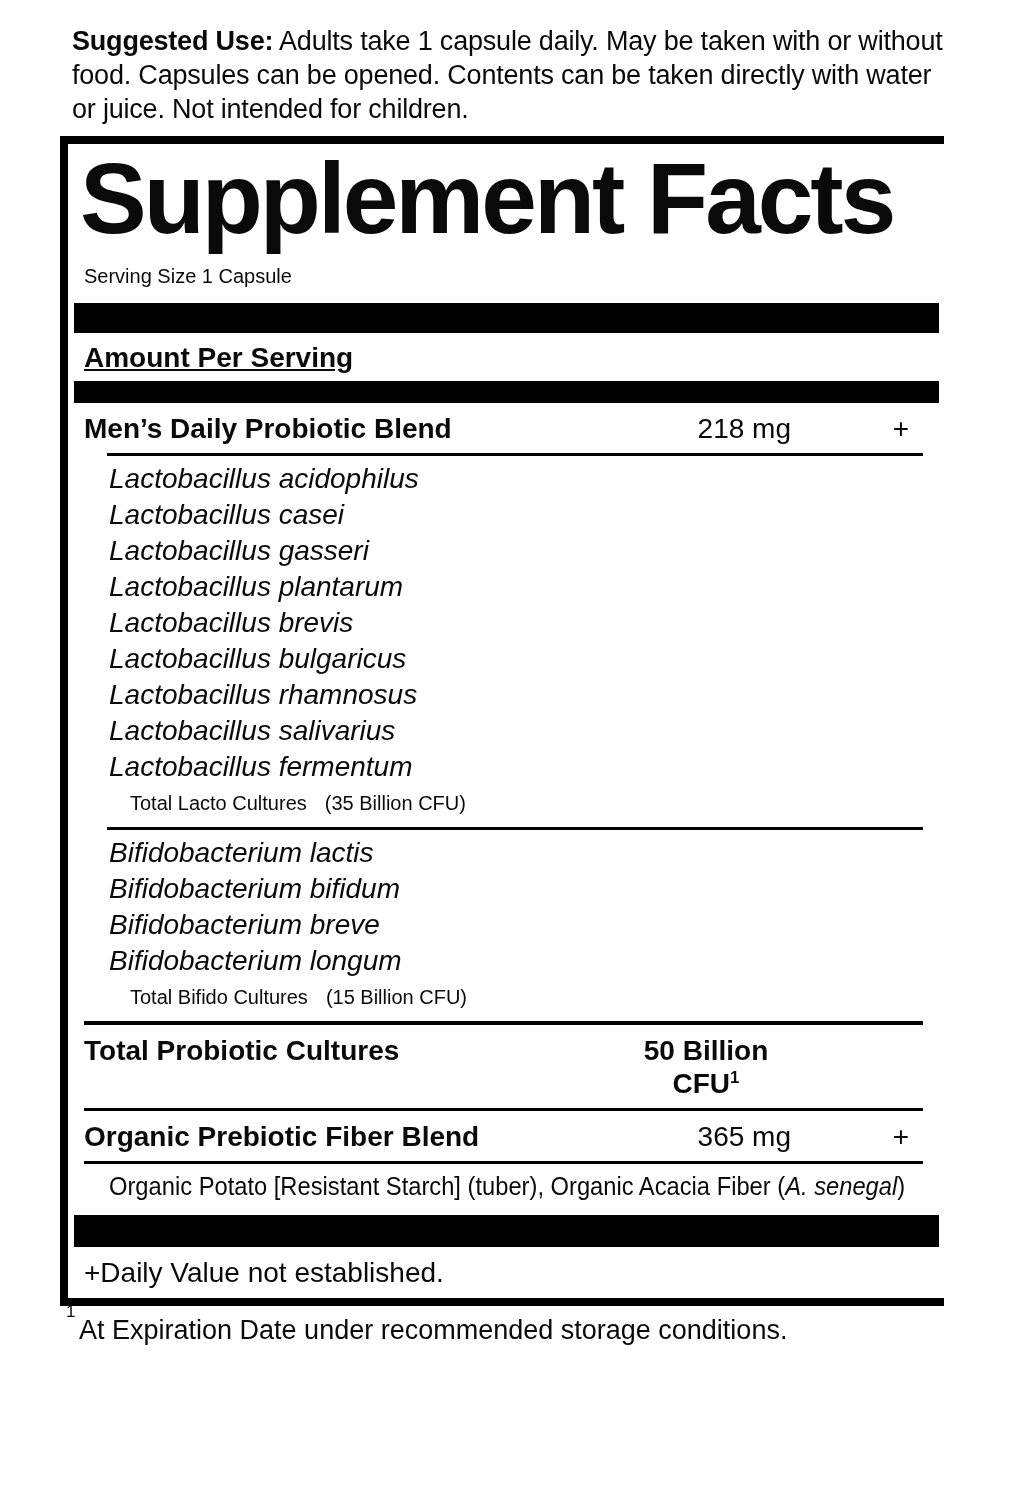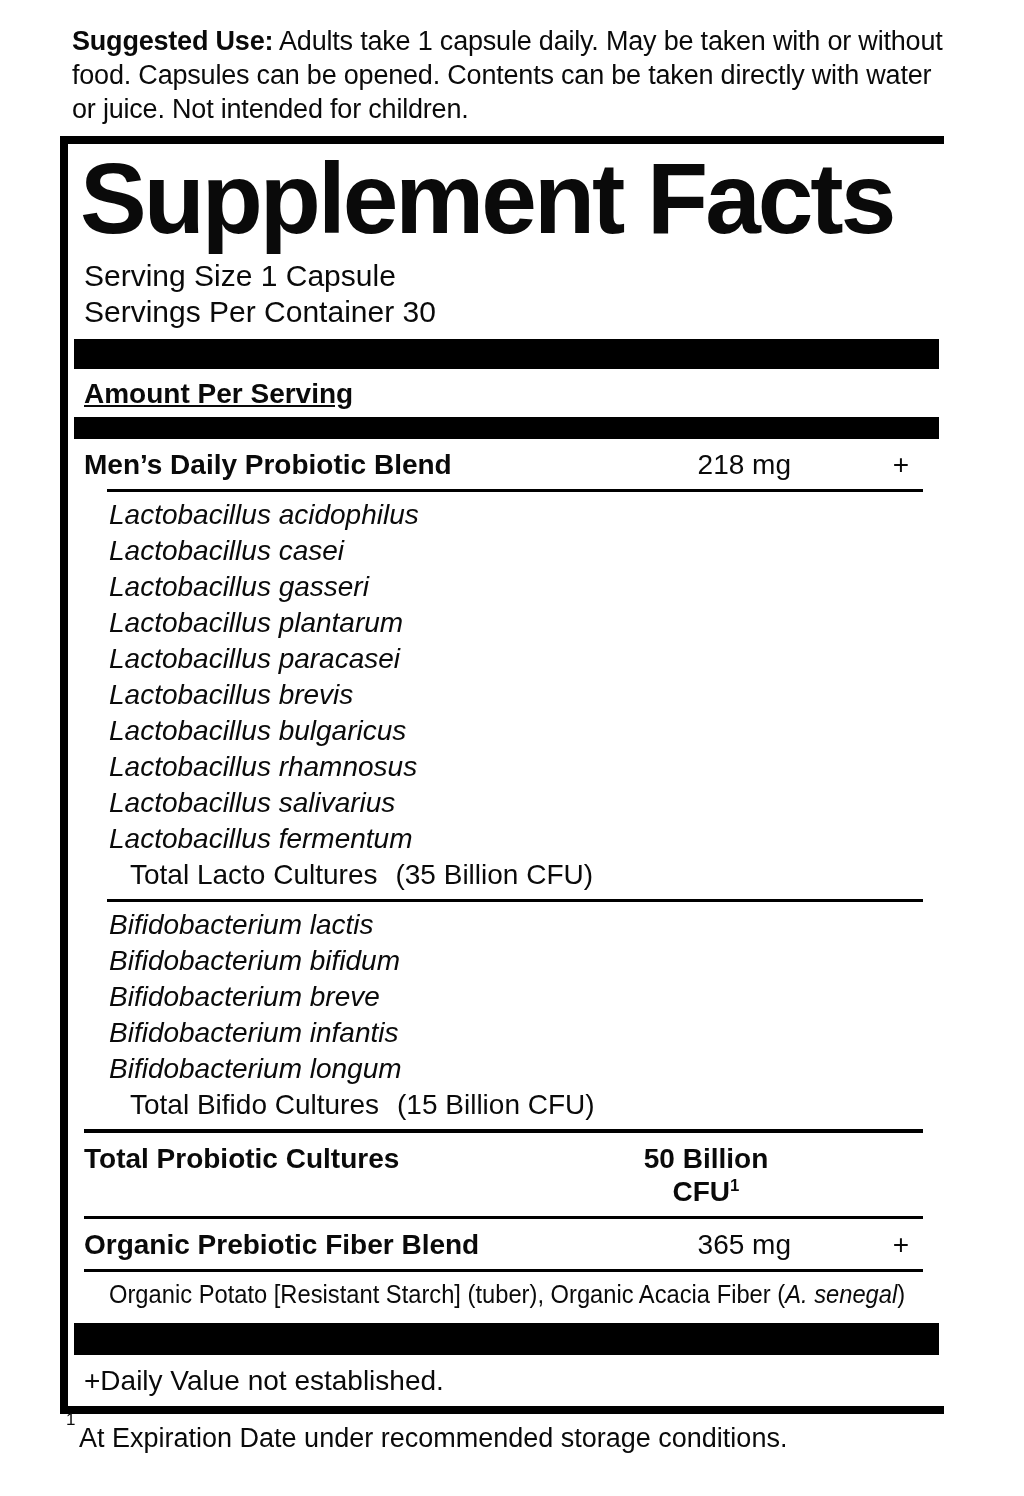--- a/index.html
+++ b/index.html
@@ -18,21 +18,21 @@
   
   .panel{
     margin-left:60px;width:893px;box-sizing:border-box;
     border:8px solid #000;background:#fff;
   }
   .title{
     margin:4px 10px 0 12px;
     font-size:100px;line-height:1.0;font-weight:bold;letter-spacing:-3px;
     white-space:nowrap;
   }
-  .serving{margin:0 22px 0 16px;font-size:30px;line-height:36px;}
+  .serving{margin:0 22px 0 16px;font-size:20px;line-height:36px;}
   .serving.first{margin-top:10px;}
   .bar{background:#000;margin:0 6px;}
   .bar-lg{height:30px;margin-top:9px;}
   .bar-md{height:22px;}
   .bar-bottom{height:32px;margin-top:8px;}
   .aps{margin:0 22px 0 16px;padding:8px 0 7px 0;font-size:28px;font-weight:bold;line-height:33px;text-decoration:underline;}
   
   .row{
     display:grid;grid-template-columns:1fr 170px 132px;align-items:baseline;
     margin:0 22px 0 16px;padding:9px 0 8px 0;font-size:28px;line-height:33px;
@@ -40,21 +40,21 @@
   .row .nm{font-weight:bold;}
   .row .amt{text-align:right;}
   .row .amt.bold{font-weight:bold;text-align:center;}
   .row .dv{text-align:right;padding-right:14px;}
   sup{font-size:60%;vertical-align:super;line-height:0;}
   .rule{border-top:3px solid #000;margin-right:22px;margin-left:16px;}
   .rule.indent{margin-left:39px;}
   .rule.thick{border-top-width:4px;}
   .species-list{padding:5px 4px 2px 0;}
   .species{margin-left:41px;margin-right:22px;font-style:italic;font-size:28px;line-height:36px;}
-  .total-line{margin-left:62px;margin-right:22px;font-size:28px;line-height:36px;padding-bottom:4px;}
+  .total-line{margin-left:62px;margin-right:22px;font-size:20px;line-height:36px;padding-bottom:4px;}
   .total-line .tval{margin-left:18px;}
   .subing{
     margin-left:41px;margin-right:22px;padding:7px 0 5px 0;
     font-size:25.5px;line-height:31px;white-space:nowrap;
     transform:scaleX(.93);transform-origin:left center;
   }
   .subing .lat{font-style:italic;}
   .dvnote{margin:0 22px 0 16px;padding:9px 0 9px 0;font-size:28px;line-height:33px;}
   
   .other{margin:10px 60px 0 66px;font-size:27px;line-height:34px;}
@@ -67,55 +67,52 @@
 
 <div class="page">
 
   <p class="suggested"><b>Suggested Use:</b><span> Adults take 1 capsule daily. May be taken with or without food. Capsules can be opened. Contents can be taken directly with water or juice. Not intended for children.</span></p>
 
   <div class="panel">
 
     <h1 class="title">Supplement Facts</h1>
 
     <div class="serving first">Serving Size 1 Capsule</div>
-    <div class="serving">Servings Per Container 30</div>
 
     <div class="bar bar-lg"></div>
 
     <div class="aps">Amount Per Serving</div>
 
     <div class="bar bar-md"></div>
 
     <div class="row">
       <span class="nm">Men’s Daily Probiotic Blend</span>
       <span class="amt">218 mg</span>
       <span class="dv">+</span>
     </div>
     <div class="rule indent"></div>
 
     <div class="species-list">
       <div class="species">Lactobacillus acidophilus</div>
       <div class="species">Lactobacillus casei</div>
       <div class="species">Lactobacillus gasseri</div>
       <div class="species">Lactobacillus plantarum</div>
-      <div class="species">Lactobacillus paracasei</div>
       <div class="species">Lactobacillus brevis</div>
       <div class="species">Lactobacillus bulgaricus</div>
       <div class="species">Lactobacillus rhamnosus</div>
       <div class="species">Lactobacillus salivarius</div>
       <div class="species">Lactobacillus fermentum</div>
       <div class="total-line"><span>Total Lacto Cultures</span><span class="tval">(35 Billion CFU)</span></div>
     </div>
     <div class="rule indent"></div>
 
     <div class="species-list">
       <div class="species">Bifidobacterium lactis</div>
       <div class="species">Bifidobacterium bifidum</div>
       <div class="species">Bifidobacterium breve</div>
-      <div class="species">Bifidobacterium infantis</div>
       <div class="species">Bifidobacterium longum</div>
       <div class="total-line"><span>Total Bifido Cultures</span><span class="tval">(15 Billion CFU)</span></div>
     </div>
     <div class="rule thick"></div>
 
     <div class="row">
       <span class="nm">Total Probiotic Cultures</span>
       <span class="amt bold"><span>50 Billion CFU</span><sup>1</sup></span>
       <span class="dv"></span>
     </div>

